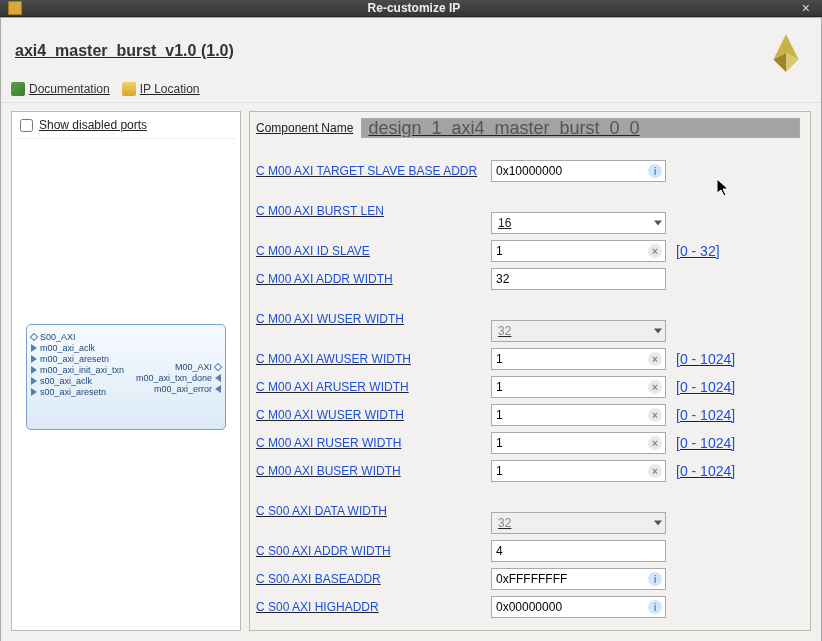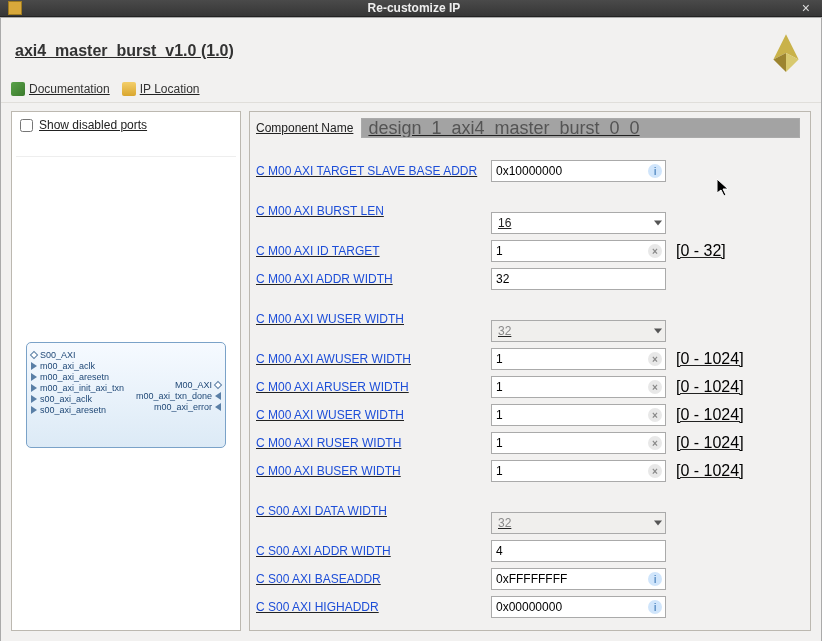--- a/index.html
+++ b/index.html
@@ -94,21 +94,21 @@
   border: 1px solid #bcb8b0;
   background: #fff;
   display: flex;
   flex-direction: column;
   padding: 4px;
 }
 .show-disabled {
   display: flex;
   align-items: center;
   gap: 6px;
-  padding: 2px 4px 24px 4px;
+  padding: 2px 4px 6px 4px;
   border-bottom: 1px solid #eee;
 }
 .show-disabled input { width: 13px; height: 13px; }
 .diagram-area {
   flex: 1;
   position: relative;
 }
 .ip-block {
   position: absolute;
   top: 185px;
@@ -187,23 +187,23 @@
   border-radius: 50%;
   display: flex;
   align-items: center;
   justify-content: center;
   font-size: 10px;
   pointer-events: none;
 }
 .info-adorn { background:#d0e5fb; color:#1a5ea8; }
 .clear-adorn { background:#e8e8e8; color:#888; font-weight:bold; }
 .param-range {
-  color: #000000;
+  color: #1d4ed8;
   margin-left: 10px;
-  font-size: 16px;
+  font-size: 14px;
 }
 .select-field {
   position: relative;
   margin-top: 24px;
 }
 .select-field .sel-display {
   width: 100%;
   height: 22px;
   border: 1px solid #aaa;
   background:#fff;
@@ -332,21 +332,21 @@
             <div class="param-field"><input type="text" value="0x10000000" style=""><span class="right-adorn info-adorn">i</span></div>
           </div>
           <div class="param-row">
             <div class="param-label">C M00 AXI BURST LEN</div>
             <div class="param-field select-field">
               <div class="sel-display">16</div>
               <div class="sel-arrow"></div>
             </div>
           </div>
           <div class="param-row">
-            <div class="param-label">C M00 AXI ID TARGET</div>
+            <div class="param-label">C M00 AXI ID SLAVE</div>
             <div class="param-field"><input type="text" value="1" style=""><span class="right-adorn clear-adorn">×</span></div>
             <span class="param-range">[0 - 32]</span>
           </div>
           <div class="param-row">
             <div class="param-label">C M00 AXI ADDR WIDTH</div>
             <div class="param-field"><input type="text" value="32" style=""></div>
           </div>
           <div class="param-row">
             <div class="param-label">C M00 AXI WUSER WIDTH</div>
             <div class="param-field select-field">

